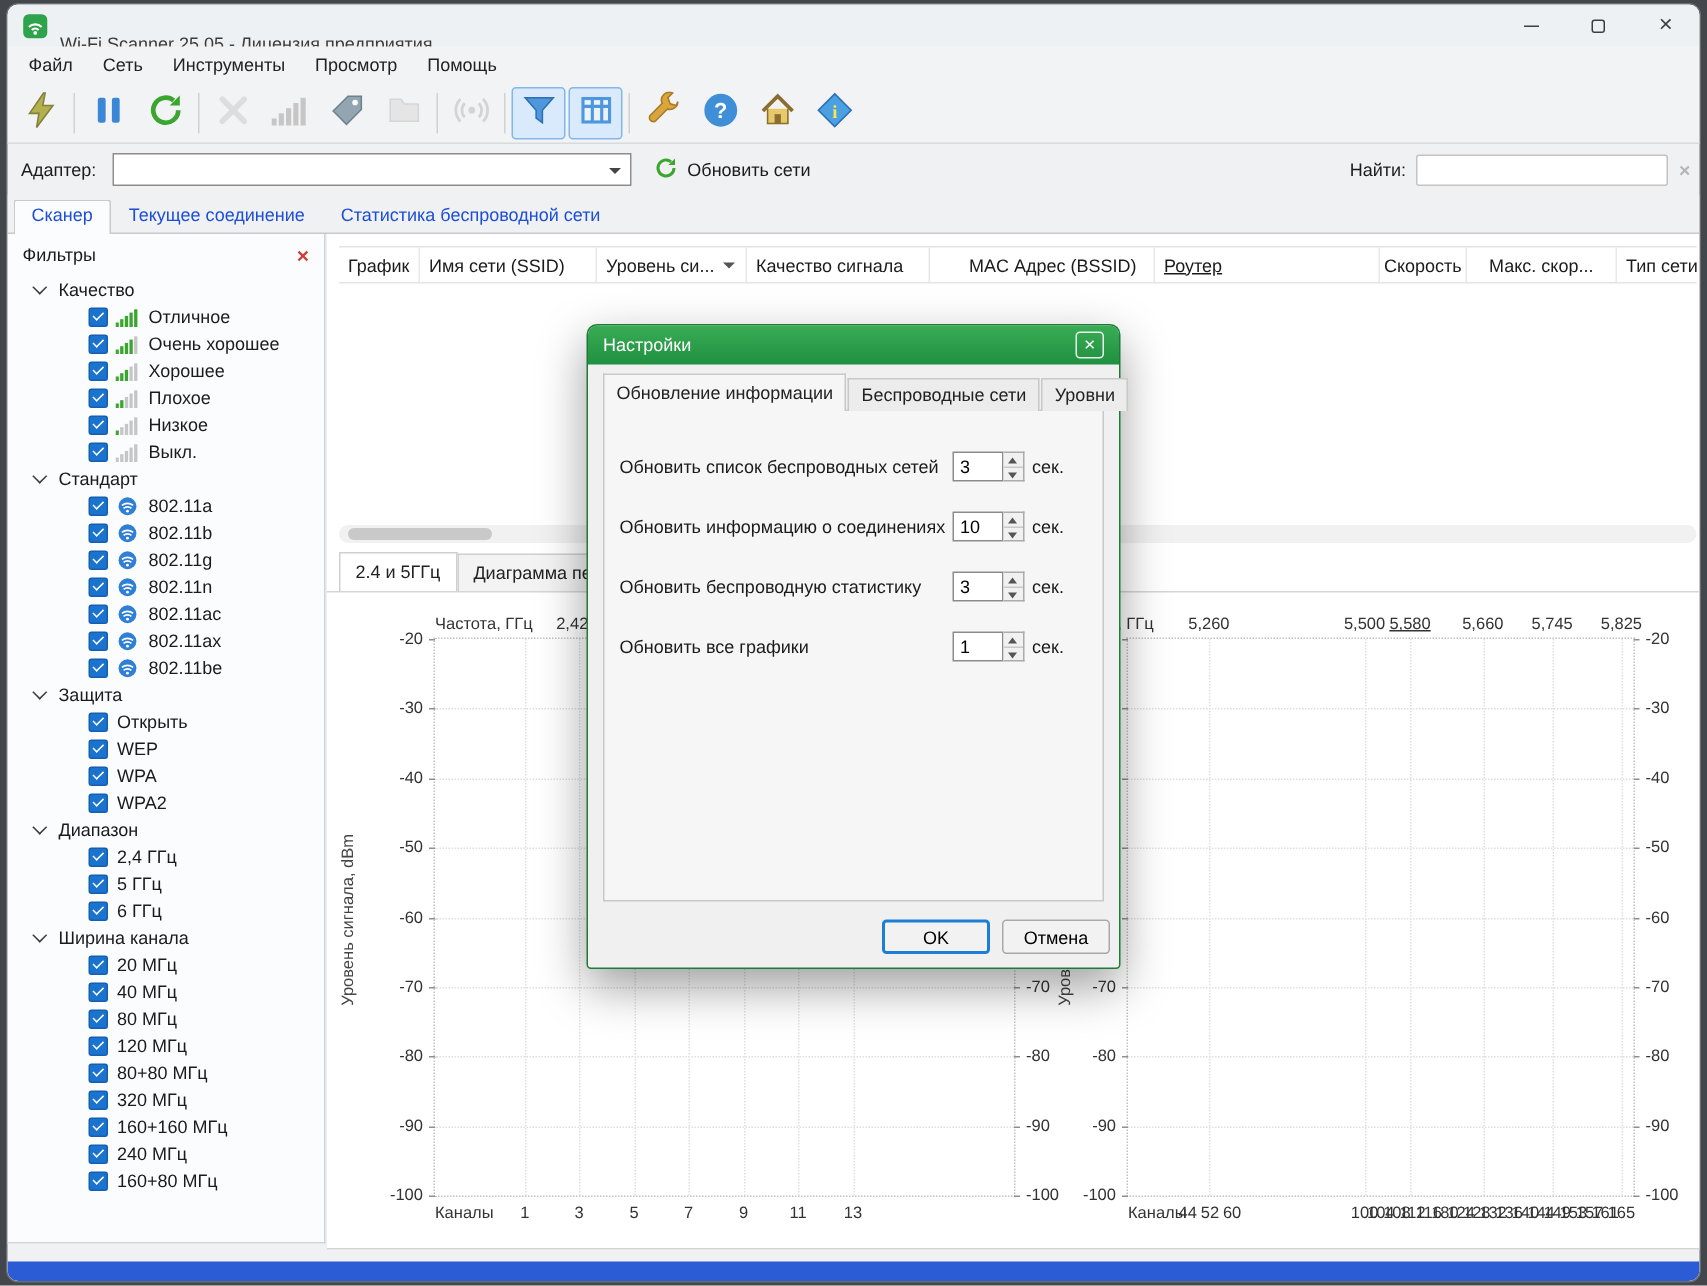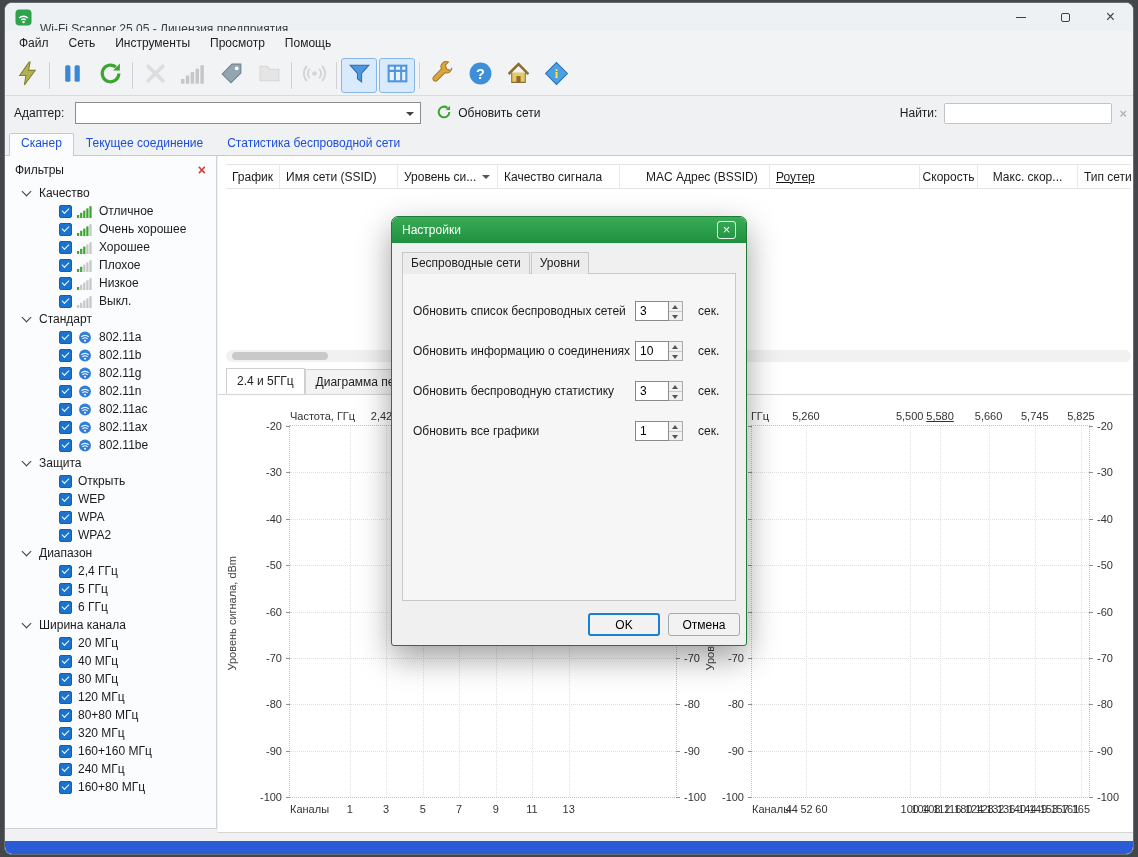--- a/index.html
+++ b/index.html
@@ -111,21 +111,21 @@
   .dtab.active { background:#f6f6f7; padding-top:5px; padding-bottom:5px; }
   .dlg-panel { position:absolute; left:10px; right:10px; top:56px; bottom:44px; border:1px solid #c8c8c8; background:#f6f6f7; z-index:1; }
   .dlg-row { position:absolute; left:10px; right:6px; height:22px; display:flex; align-items:center; }
   .dlg-label { width:222px; white-space:nowrap; overflow:hidden; }
   .dlg-input { width:34px; height:20px; border:1px solid #8a8a8a; background:#fff; font:12px "Liberation Sans",sans-serif; padding:0 4px; flex:none; }
   .spinner { width:14px; height:20px; border:1px solid #ababab; border-left:none; display:flex; flex-direction:column; background:#f1f1f1; flex:none; }
   .sp-up,.sp-dn { flex:1; position:relative; }
   .sp-up { border-bottom:1px solid #c9c9c9; }
   .sp-up::after { content:""; position:absolute; left:3px; top:2.5px; border:3px solid transparent; border-bottom:4px solid #555; border-top:none; }
   .sp-dn::after { content:""; position:absolute; left:3px; top:3px; border:3px solid transparent; border-top:4px solid #555; border-bottom:none; }
-  .dlg-unit { margin-left:15px; }
+  .dlg-unit { margin-left:5px; }
   .dlg-buttons { position:absolute; right:6px; bottom:9px; display:flex; gap:8px; }
   .dlg-buttons button { width:72px; height:23px; font:12px "Liberation Sans",sans-serif; background:#f2f2f2; border-radius:3px; }
   .btn-ok { border:2px solid #1d7fd4; }
   .btn-cancel { border:1px solid #a9a9a9; }
 </style>
 </head>
 <body>
 
 <div id="window">
 
@@ -722,20 +722,21 @@
   </div>
 
   <div class="dialog">
     <div class="dlg-title">
       <span>Настройки</span>
       <span class="dlg-close">
           <span class="dlg-close-glyph"></span>
         </span>
     </div>
     <div class="dlg-tabs">
+        <span class="dtab active">Обновление информации</span>
         <span class="dtab">Беспроводные сети</span>
         <span class="dtab">Уровни</span>
       </div>
     <div class="dlg-panel">
         <div class="dlg-row" style="top: 26px;">
           <span class="dlg-label">Обновить список беспроводных сетей</span>
           <input class="dlg-input" value="3" style="">
           <span class="spinner">
             <span class="sp-up"></span>
             <span class="sp-dn"></span>

